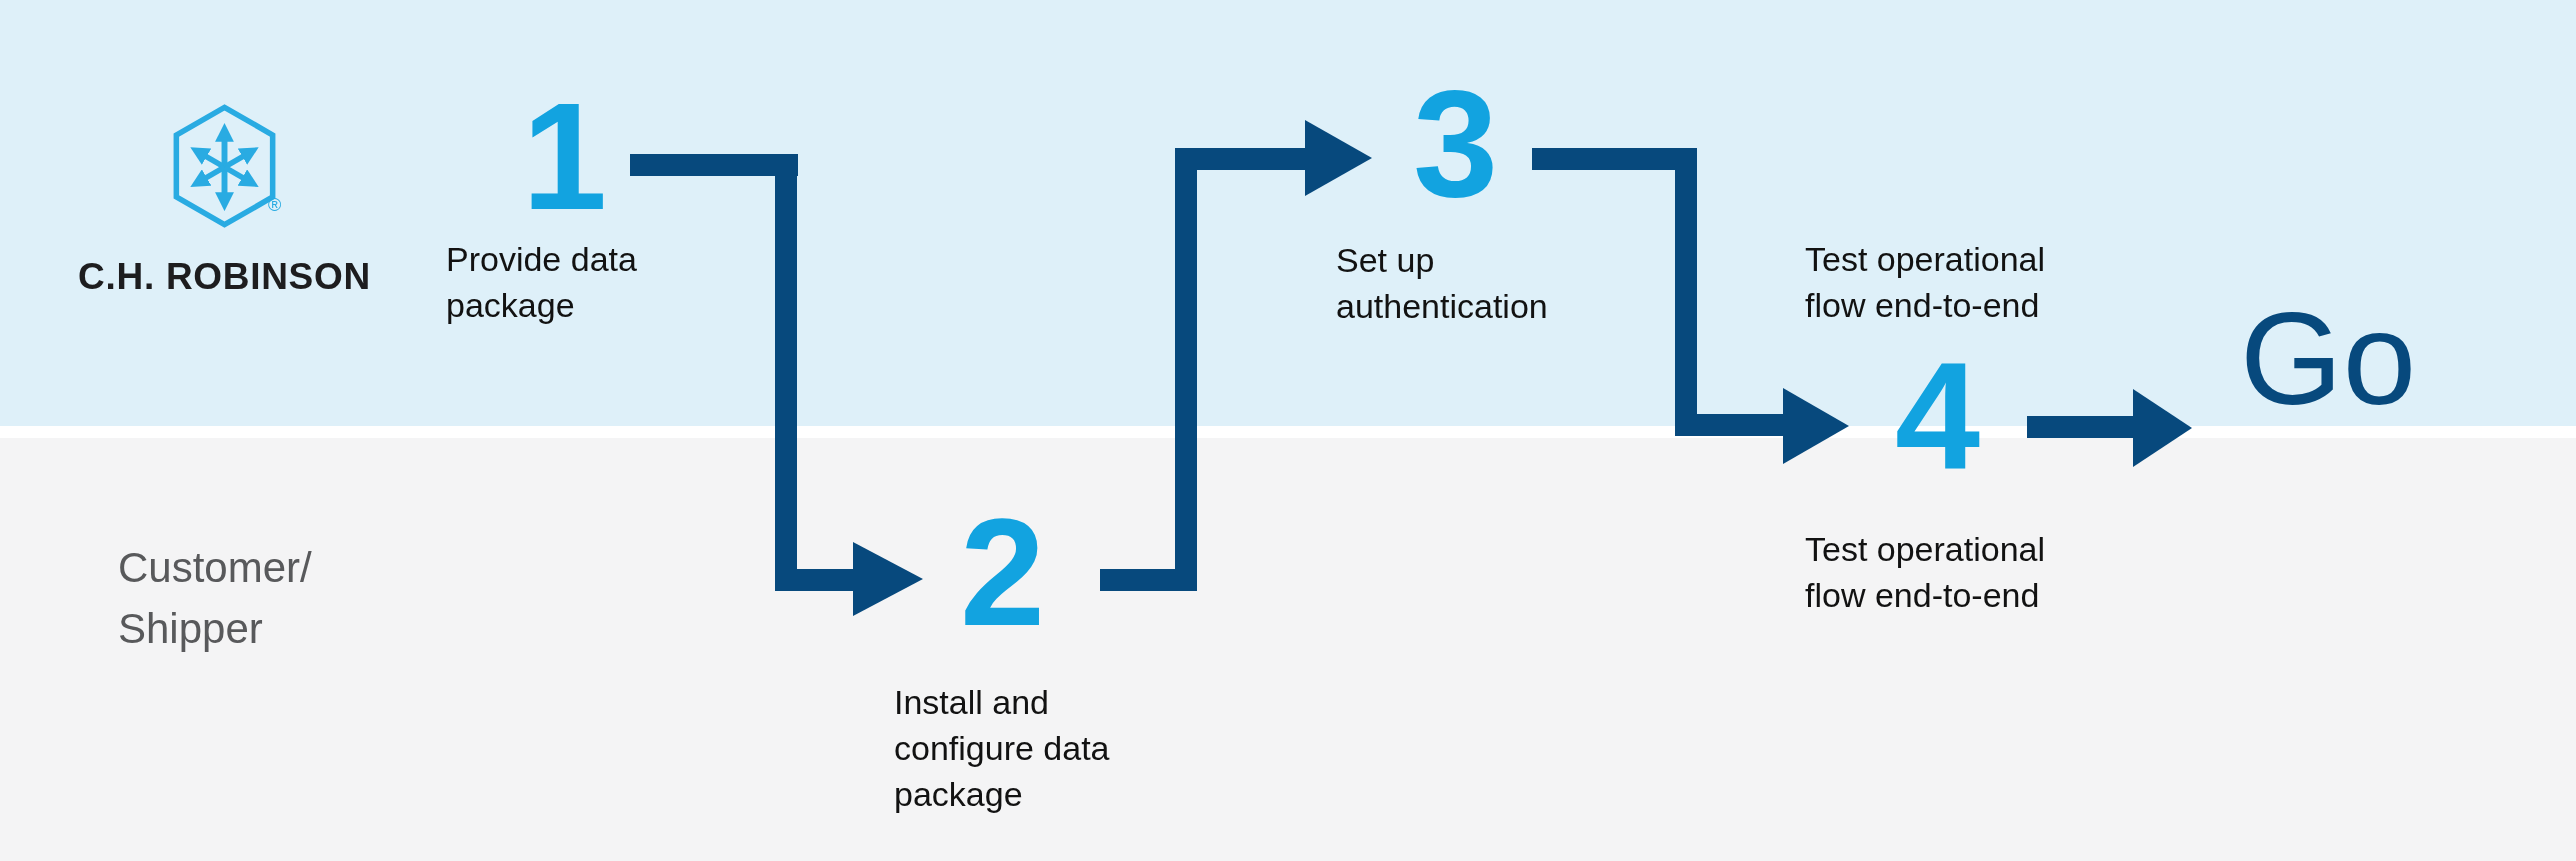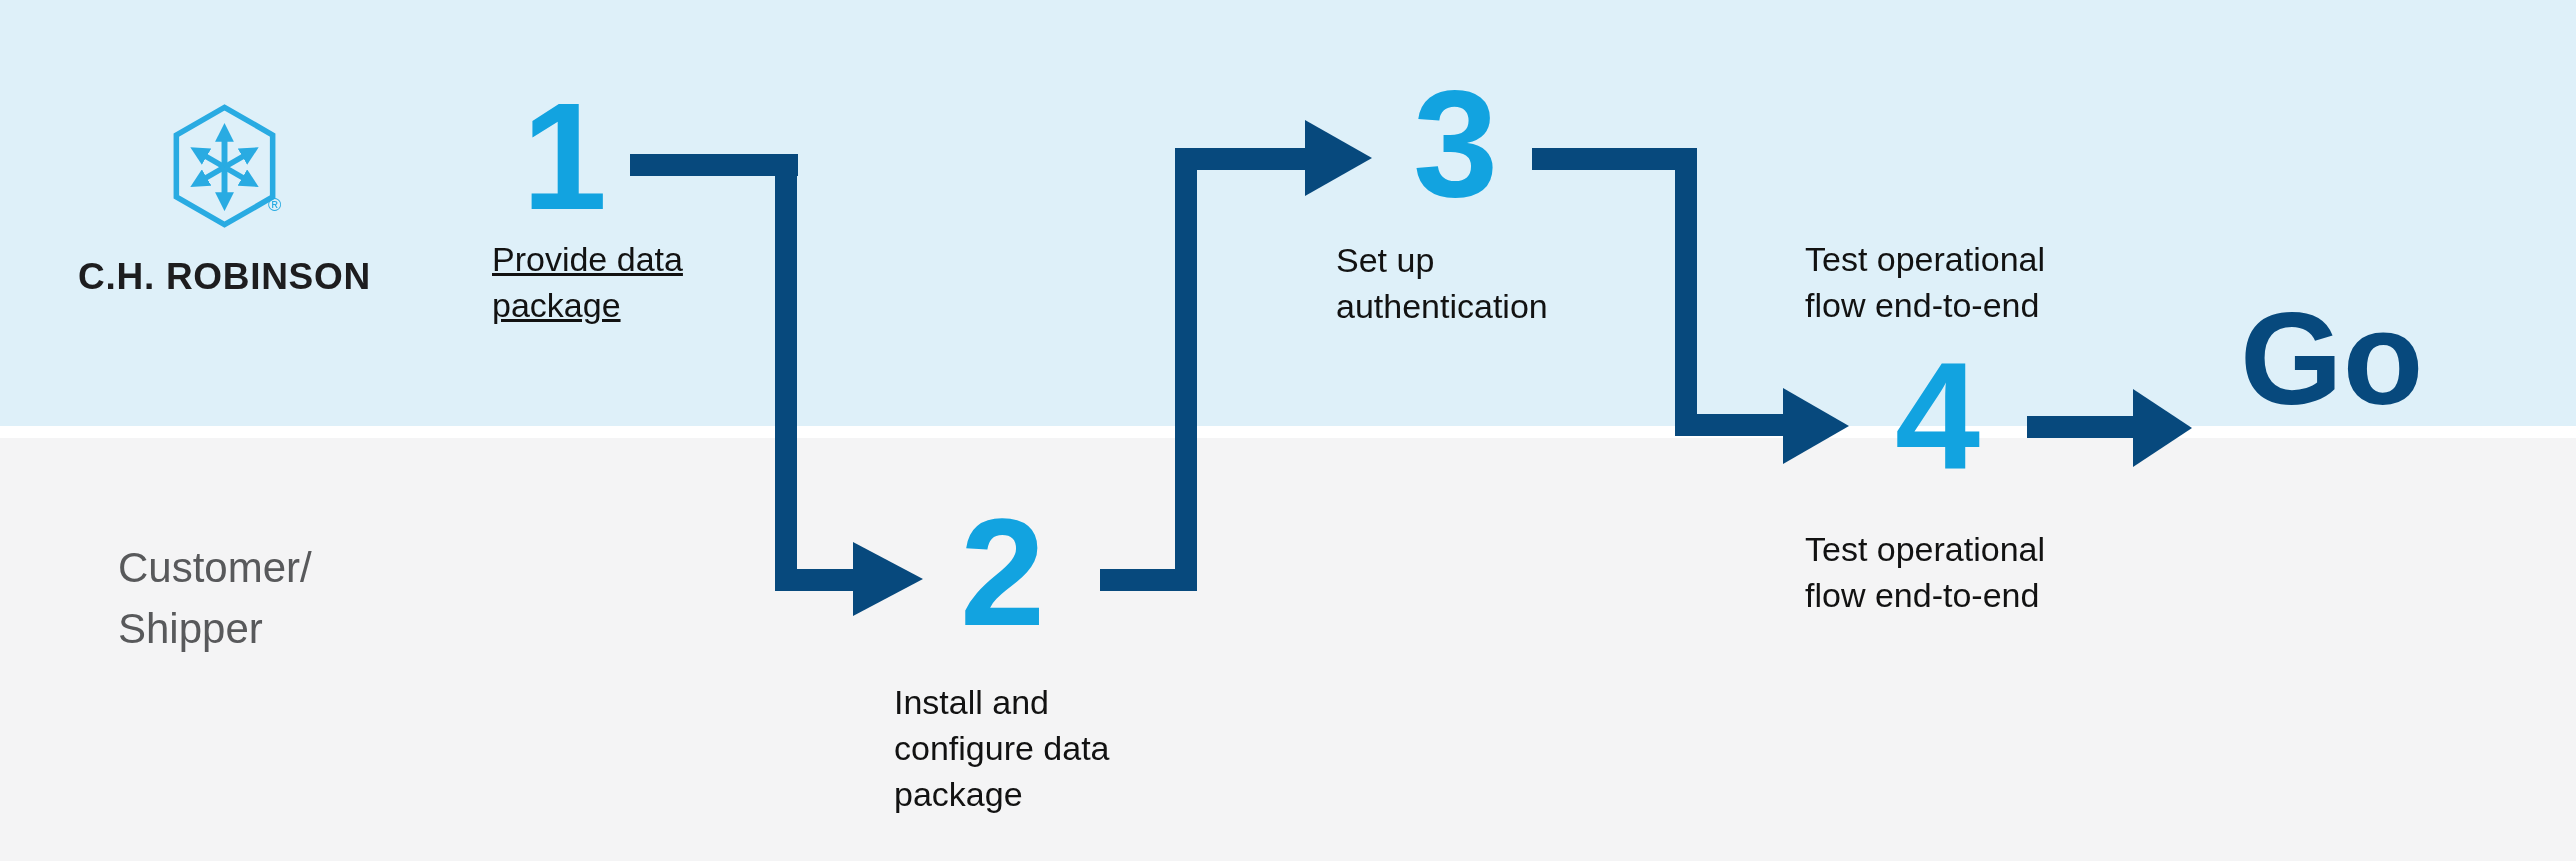--- a/index.html
+++ b/index.html
@@ -31,21 +31,21 @@
   }
   .step-label{
     font-size:34px;line-height:46px;color:var(--label-text);
   }
   .lane-label{
     left:94px;top:537px;
     font-size:42px;line-height:61px;color:var(--lane-label-text);margin-left:24px;
   }
   .finish-label{
     left:2240px;top:301px;
-    font-size:132px;line-height:115px;font-weight:bold;
+    font-size:132px;line-height:115px;font-weight:normal;
     color:var(--navy);white-space:nowrap;
   }
   .bar{background:var(--navy);}
   .head{width:0;height:0;}
 </style>
 </head>
 <body>
 
 <div class="canvas">
 
@@ -69,21 +69,21 @@
   </svg>
   <div class="abs reg-mark">®</div>
   <div class="abs wordmark">C.H. ROBINSON</div>
 
   <div class="abs lane-label">
     <div>Customer/</div>
     <div>Shipper</div>
   </div>
 
   <div class="abs step-num" style="left:505px;top:79px;">1</div>
-  <div class="abs step-label" style="left:492px;top:236px;text-decoration:underline;">
+  <div class="abs step-label" style="left:446px;top:236px;">
     <div>Provide data</div>
     <div>package</div>
   </div>
 
   <div class="abs bar" style="left:630px;top:154px;width:168px;height:22px;"></div>
   <div class="abs bar" style="left:775px;top:154px;width:22px;height:437px;"></div>
   <div class="abs bar" style="left:775px;top:569px;width:78px;height:22px;"></div>
   <div class="abs head" style="left:853px;top:542px;border-top:37px solid transparent;border-bottom:37px solid transparent;border-left:70px solid var(--navy);"></div>
 
   <div class="abs step-num" style="left:943px;top:495px;">2</div>

